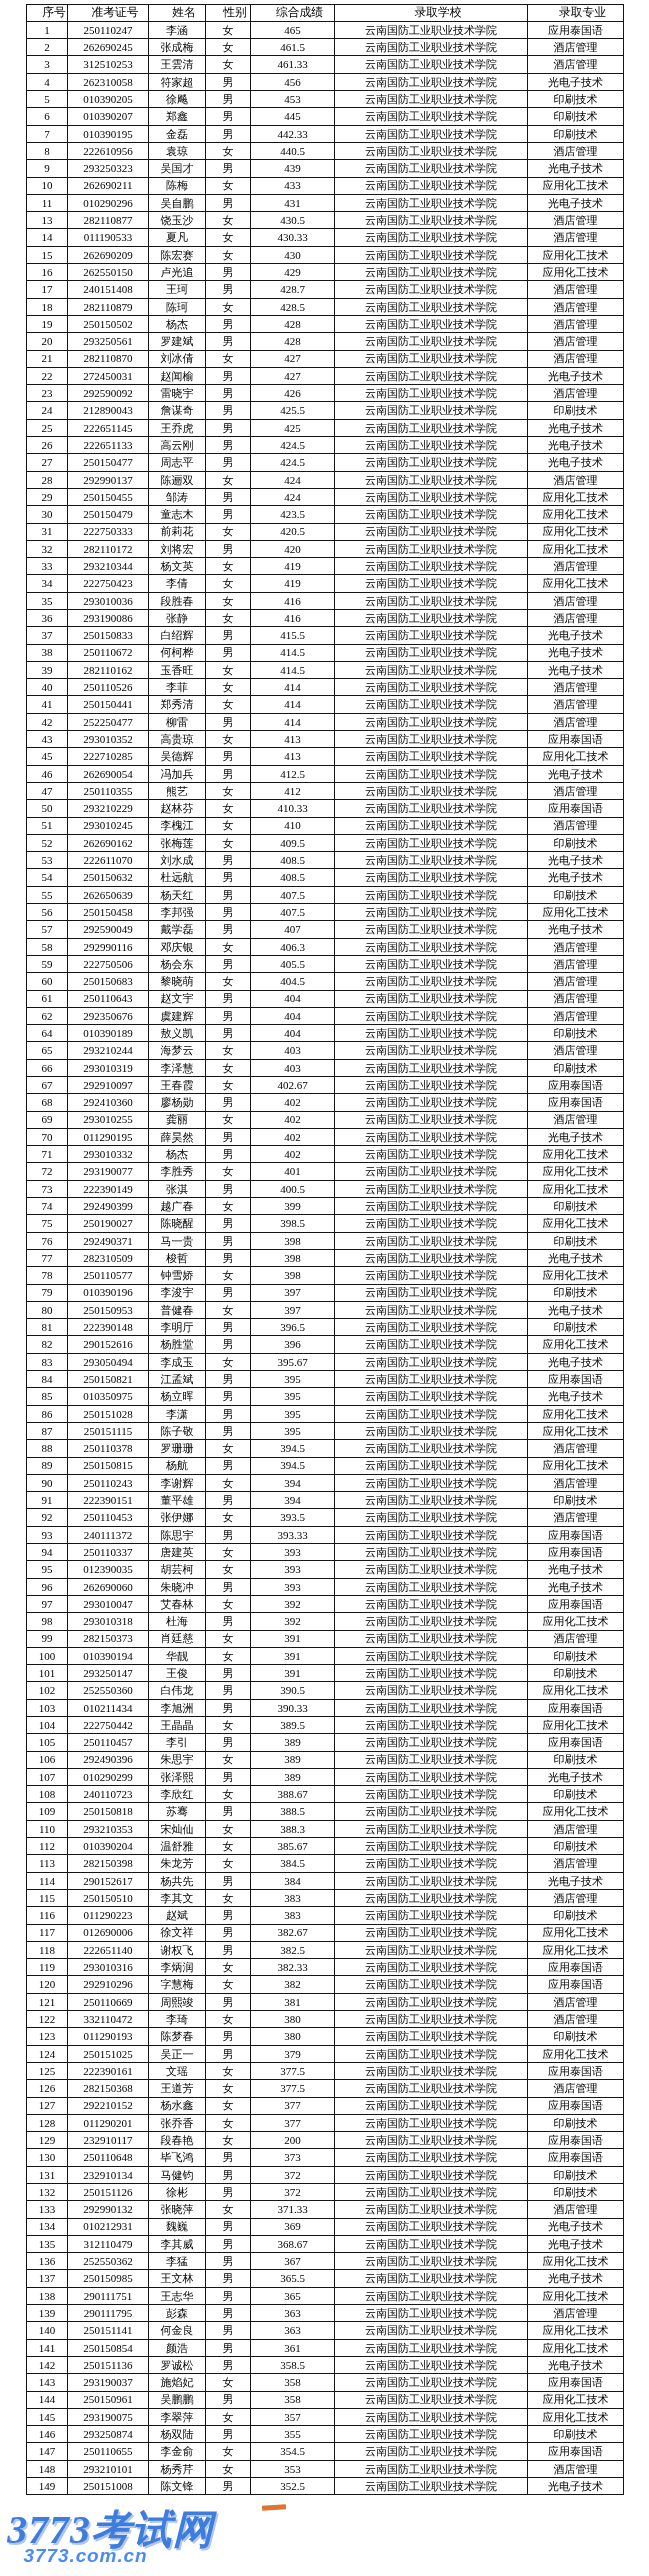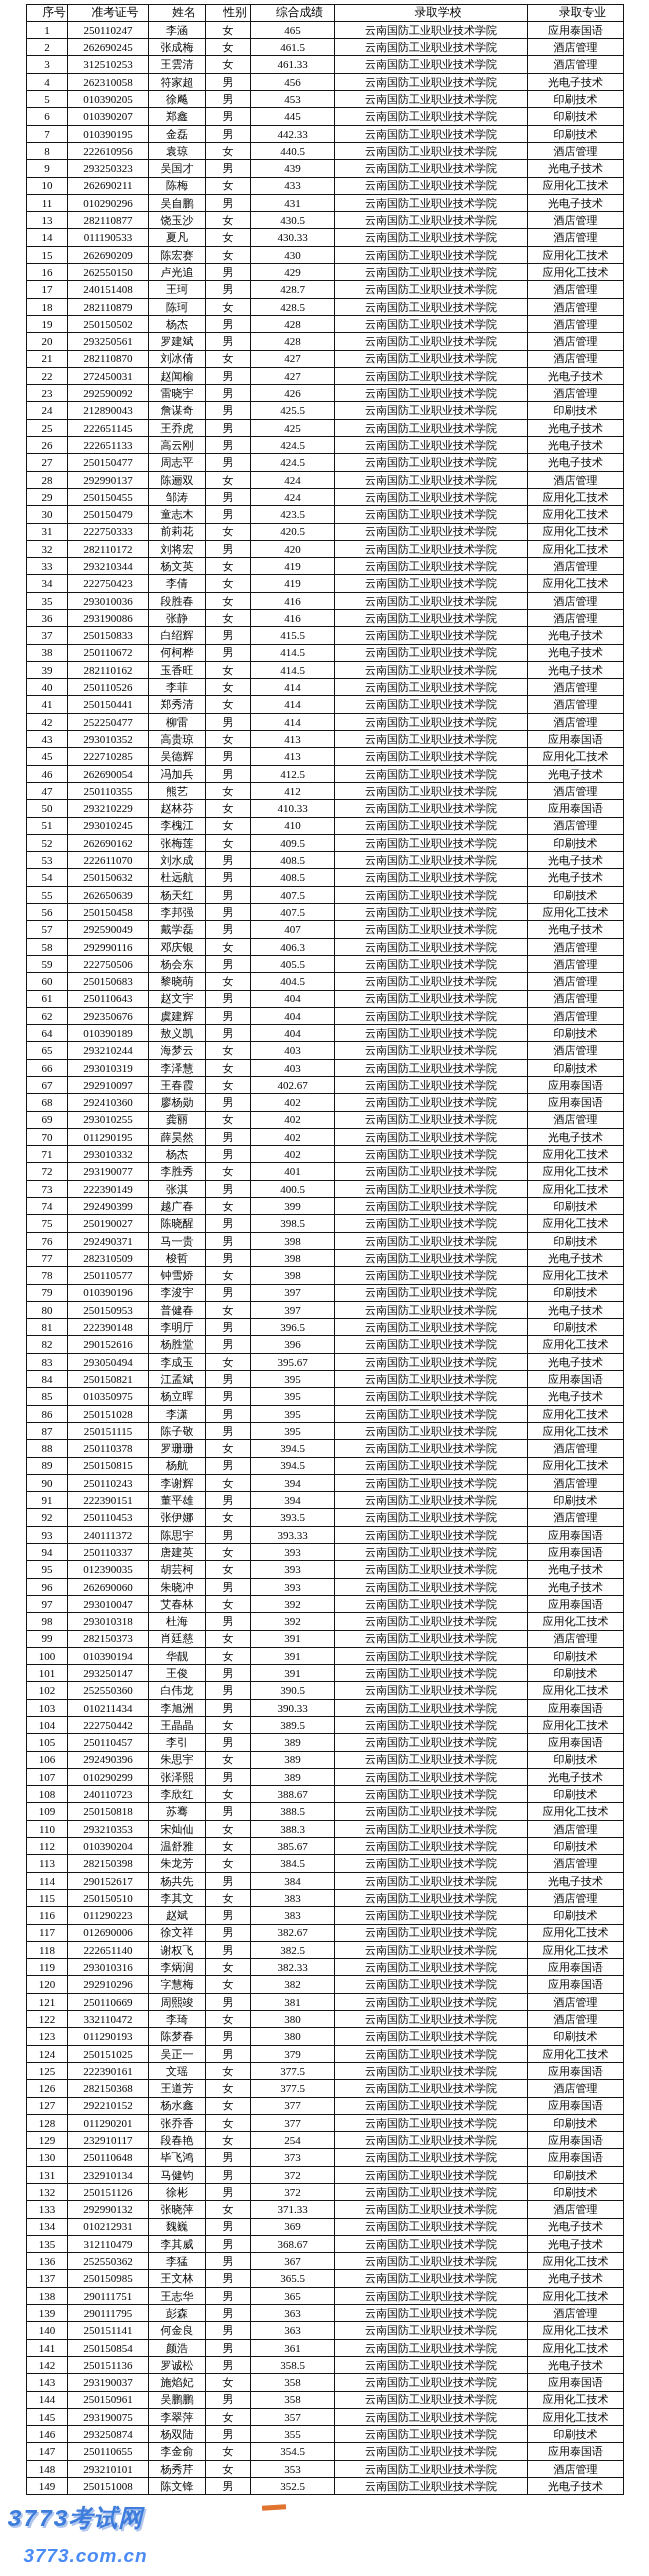--- a/index.html
+++ b/index.html
@@ -13,24 +13,24 @@
   }
   .admission-table th,.admission-table td{
     border:0.9px solid #141414;height:16.3px;padding:0 0.9px;
     text-align:center;vertical-align:middle;
     font-size:11px;line-height:14.5px;white-space:nowrap;overflow:hidden;
     font-weight:normal;
   }
   .admission-table th{font-size:11.8px;padding-left:15px;}
   .wm{position:absolute;font-style:italic;font-weight:bold;z-index:5;pointer-events:none;}
   .wm-main{
-    left:7.3px;top:2502px;font-size:24px;letter-spacing:0.9px;
+    left:7.3px;top:2502px;font-size:40px;letter-spacing:0.9px;
     color:#2e72d9;opacity:0.92;
     text-shadow:1.8px 1.8px 0 #aac2ec;
-    font-family:Liberation Mono, monospace;
+    font-family:Liberation Serif, serif;
   }
   .wm-sub{
     left:23.6px;top:2545px;font-size:19px;letter-spacing:0.9px;
     color:#3b82f6;opacity:0.92;
     font-family:"Liberation Sans","DejaVu Sans",sans-serif;
     text-align:center;
   }
   .wm-dash{
     position:absolute;left:262px;top:2505px;width:23.6px;height:4.5px;
     background:#e0742f;transform:rotate(-4deg);z-index:5;
@@ -1157,21 +1157,21 @@
         <td>女</td>
         <td>377</td>
         <td>云南国防工业职业技术学院</td>
         <td>印刷技术</td>
       </tr>
       <tr>
         <td>129</td>
         <td>232910117</td>
         <td>段春艳</td>
         <td>女</td>
-        <td>254</td>
+        <td>200</td>
         <td>云南国防工业职业技术学院</td>
         <td>应用泰国语</td>
       </tr>
       <tr>
         <td>130</td>
         <td>250110648</td>
         <td>毕飞鸿</td>
         <td>男</td>
         <td>373</td>
         <td>云南国防工业职业技术学院</td>

